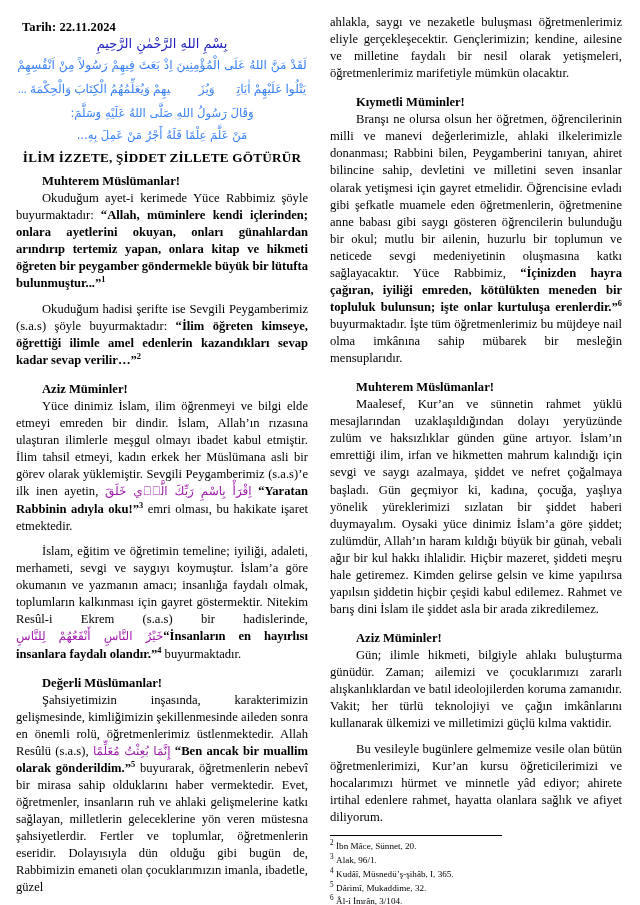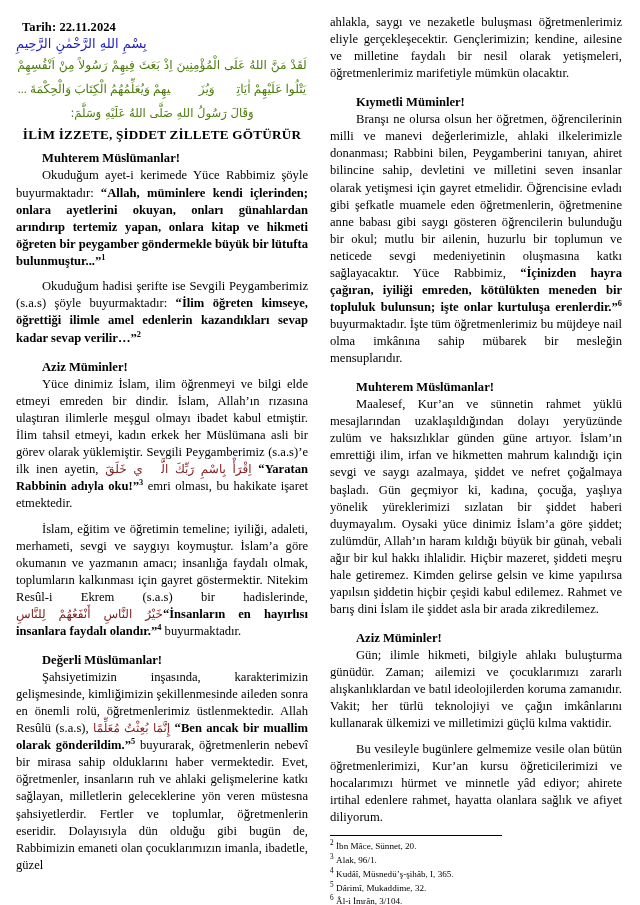--- a/index.html
+++ b/index.html
@@ -25,33 +25,33 @@
 
   
   .date-line {
     font-weight: bold;
     font-size: 12.5px;
     letter-spacing: 0.1px;
     margin: 6px 0 2px 6px;
   }
 
   .besmele {
-    text-align: left;
+    text-align: center;
     color: #1b1bbf;
     font-family: "DejaVu Sans", sans-serif;
     font-size: 13px;
     direction: rtl;
     margin: 2px 0 3px 0;
     line-height: 1.1;
   }
 
   .arabic-block {
     direction: rtl;
     text-align: center;
-    color: #4d7c0f;
+    color: #3b82f6;
     font-family: "DejaVu Sans", sans-serif;
     font-size: 12.5px;
     line-height: 1.95;
     margin: 0 0 2px 0;
   }
   .arabic-line {
     display: block;
     white-space: nowrap;
   }
   .arabic-line.ln1 { font-size: 12.2px; }
@@ -99,22 +99,22 @@
     margin: 12px 0 0 0;
     text-indent: 26px;
     line-height: 1.35;
   }
   h3.callout.tight { margin-top: 7px; }
 
   .bold { font-weight: bold; }
   .sup { font-size: 8.4px; vertical-align: super; font-weight: bold; line-height: 0; }
 
   .ar-inline {
-    color: #7f1d1d;
-    font-family: Liberation Serif, serif;
+    color: #a21caf;
+    font-family: Liberation Sans, sans-serif;
     direction: rtl;
     unicode-bidi: isolate;
     font-size: 12px;
     white-space: nowrap;
   }
 
   
   .footnote-rule {
     border: none;
     border-top: 1px solid #000;
@@ -145,20 +145,21 @@
     <div class="col col-left">
 
       <div class="date-line">Tarih: 22.11.2024</div>
 
       <div class="besmele">بِسْمِ اللهِ الرَّحْمٰنِ الرَّحِيمِ</div>
 
       <div class="arabic-block">
         <span class="arabic-line ln1">لَقَدْ مَنَّ اللهُ عَلَى الْمُؤْمِنِينَ اِذْ بَعَثَ فِيهِمْ رَسُولاً مِنْ اَنْفُسِهِمْ</span>
         <span class="arabic-line ln2">يَتْلُوا عَلَيْهِمْ اٰيَاتِهٖ وَيُزَكّٖيهِمْ وَيُعَلِّمُهُمُ الْكِتَابَ وَالْحِكْمَةَ ...</span>
         <span class="arabic-line ln3">وَقَالَ رَسُولُ اللهِ صَلَّى اللهُ عَلَيْهِ وَسَلَّمَ:</span>
+        <span class="arabic-line ln4">مَنْ عَلَّمَ عِلْمًا فَلَهُ أَجْرُ مَنْ عَمِلَ بِهِ...</span>
       </div>
 
       <div class="sermon-title">İLİM İZZETE, ŞİDDET ZİLLETE GÖTÜRÜR</div>
 
       <h3 class="callout tight">Muhterem Müslümanlar!</h3>
 
       <p class="body"><span>Okuduğum ayet-i kerimede Yüce Rabbimiz şöyle buyurmaktadır: </span><span class="bold">“Allah, müminlere kendi içlerinden; onlara ayetlerini okuyan, onları günahlardan arındırıp tertemiz yapan, onlara kitap ve hikmeti öğreten bir peygamber göndermekle büyük bir lütufta bulunmuştur...”</span><span class="sup">1</span></p>
 
       <p class="body gap"><span>Okuduğum hadisi şerifte ise Sevgili Peygamberimiz (s.a.s) şöyle buyurmaktadır: </span><span class="bold">“İlim öğreten kimseye, öğrettiği ilimle amel edenlerin kazandıkları sevap kadar sevap verilir…”</span><span class="sup">2</span></p>
 

